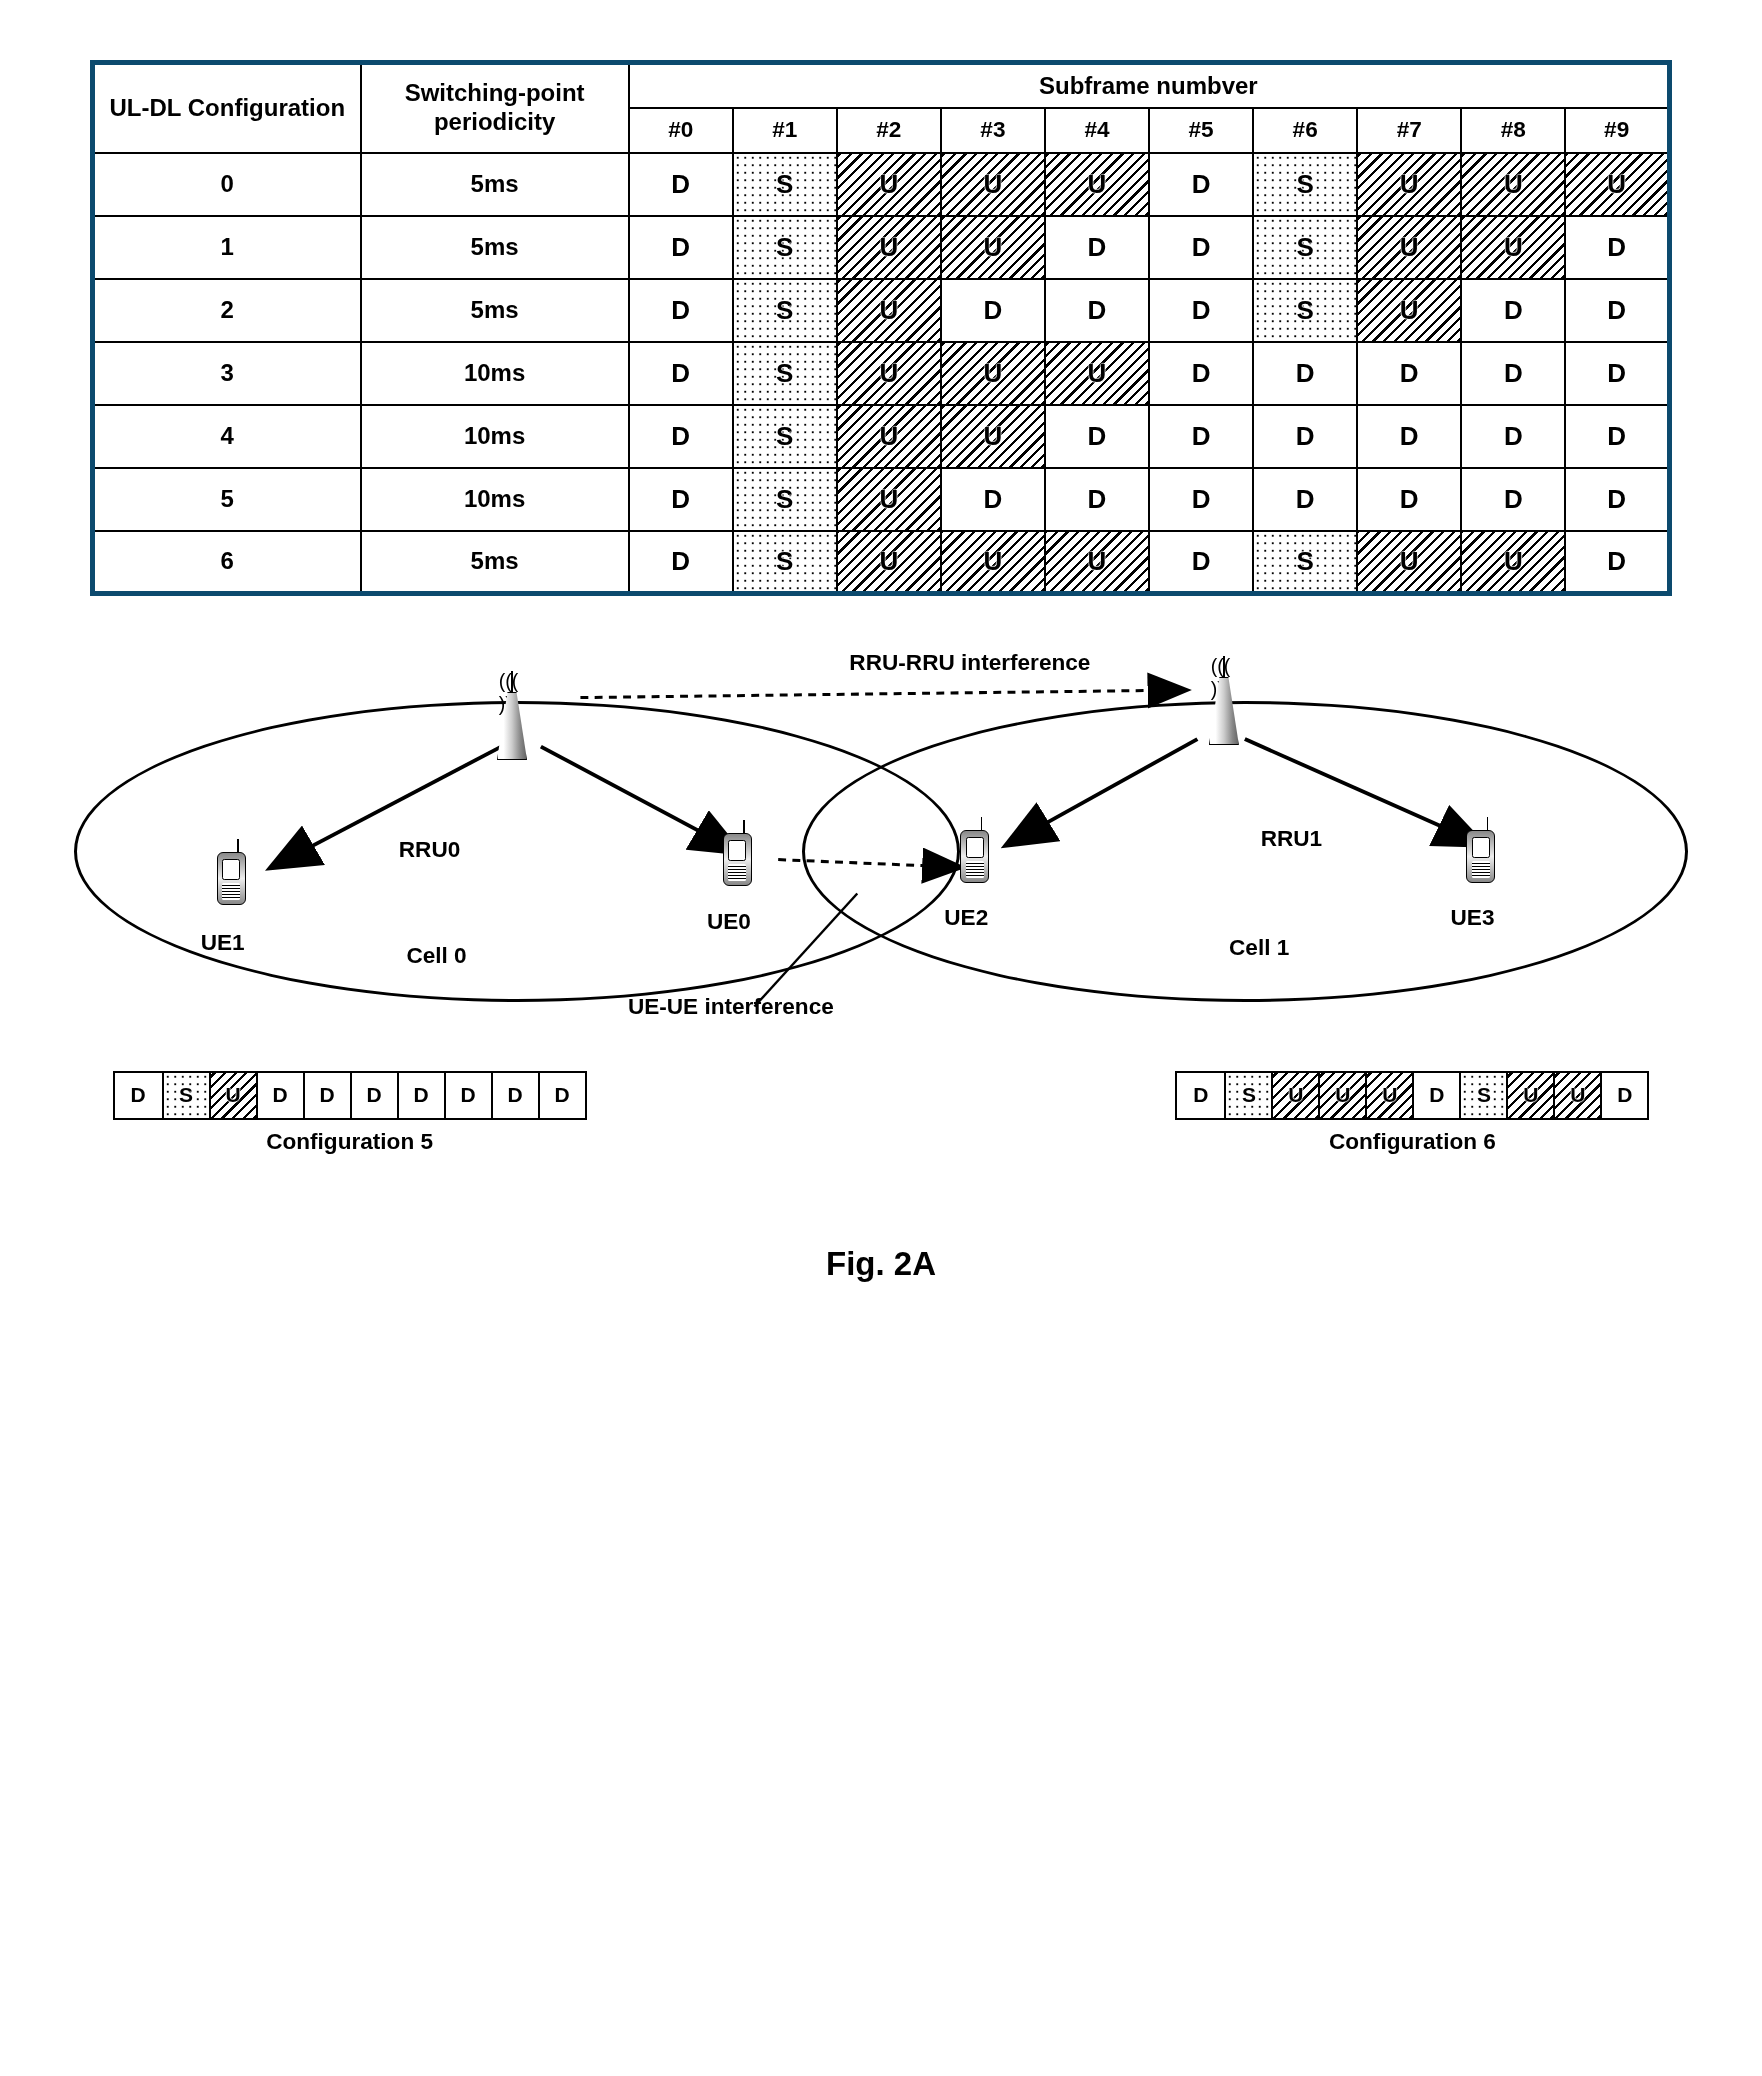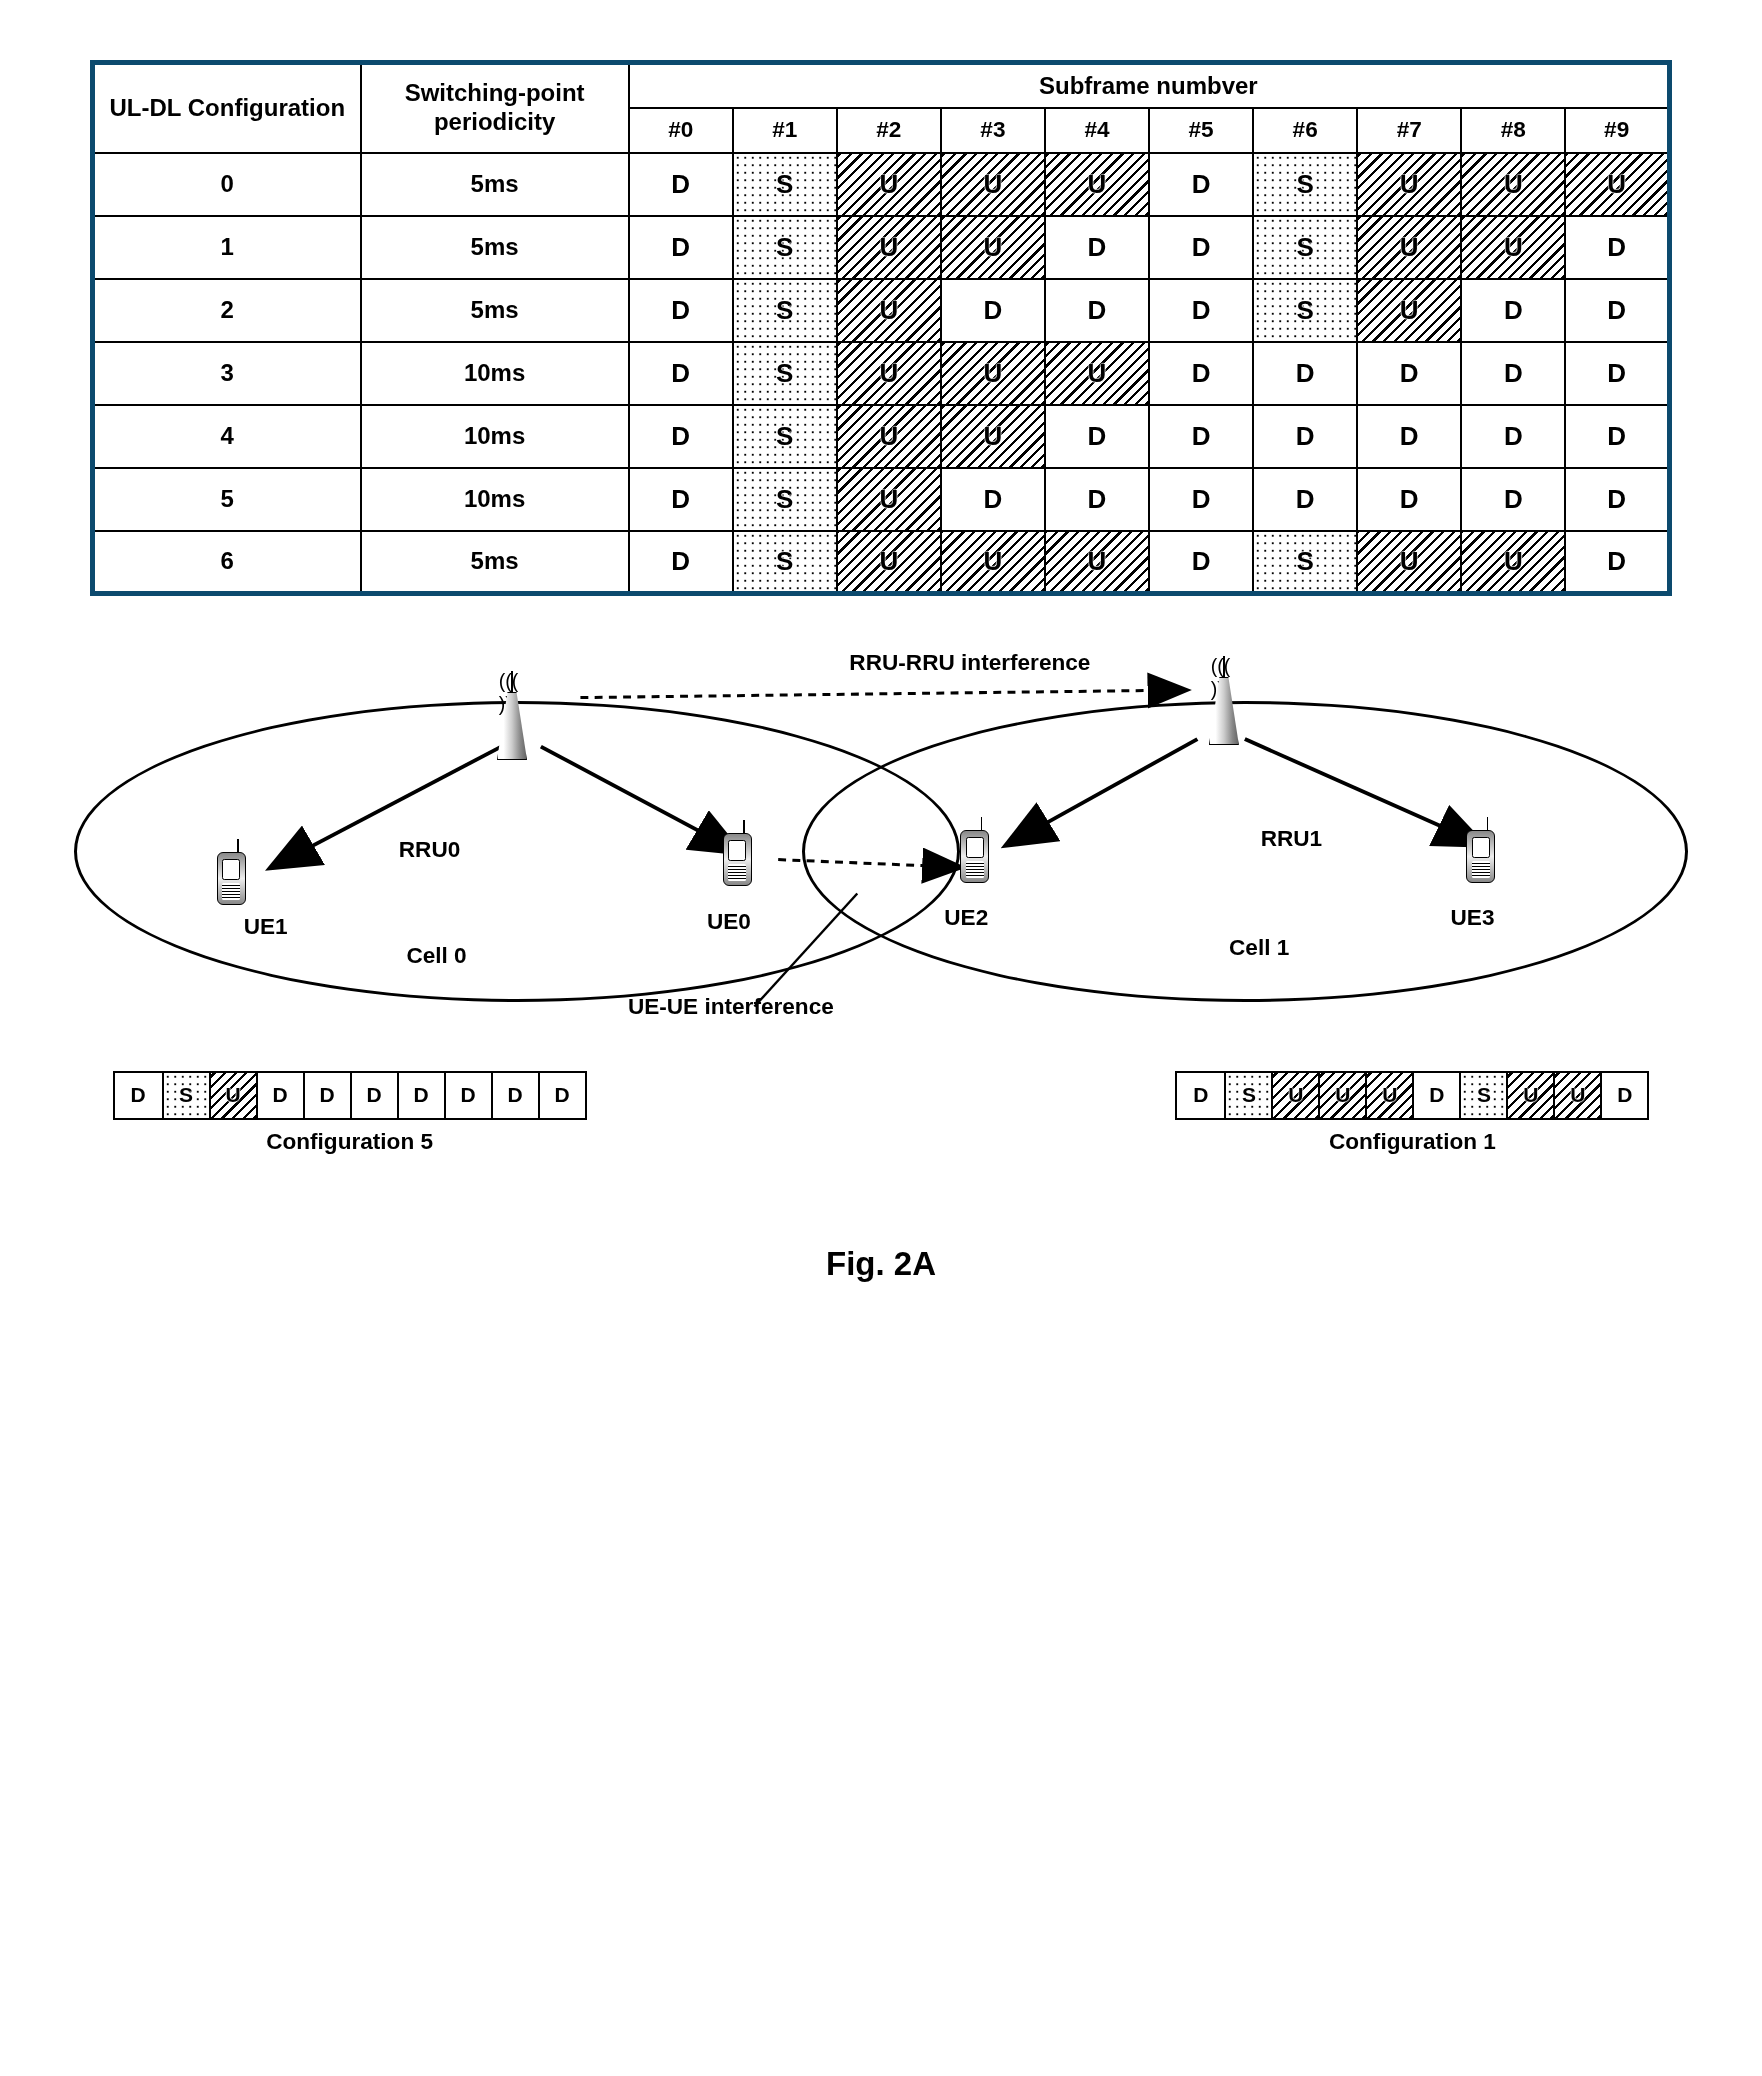--- a/index.html
+++ b/index.html
@@ -768,21 +768,21 @@
         </div>
     </div>
     <div class="ue ue3">
       <div class="ue-body">
           <div class="ue-ant"></div>
           <div class="ue-screen"></div>
           <div class="ue-keys"></div>
         </div>
     </div>
 
-    <div class="lbl" style="left:7%; top:288px;margin-left:43px;"><span>UE1</span></div>
+    <div class="lbl" style="left:7%; top:304px;"><span>UE1</span></div>
     <div class="lbl" style="left:39%; top:283px;"><span>UE0</span></div>
     <div class="lbl" style="left:54%; top:279px;"><span>UE2</span></div>
     <div class="lbl" style="left:86%; top:279px;"><span>UE3</span></div>
 
     <div class="lbl" style="left:20%; top:317px;"><span>Cell 0</span></div>
     <div class="lbl" style="left:72%; top:309px;"><span>Cell 1</span></div>
   </div>
 
   <div class="mini-row">
     <div class="mini">
@@ -886,21 +886,21 @@
             <div class="cell-inner type-U" style="height: 100%;">
               <span class="cell-label" style="font-size: 21px;">U</span>
             </div>
           </div>
           <div class="mini-cell">
             <div class="cell-inner type-D" style="height: 100%;">
               <span class="cell-label" style="font-size: 21px;">D</span>
             </div>
           </div>
         </div>
-      <div class="mini-caption"><span>Configuration 1</span></div>
+      <div class="mini-caption"><span>Configuration 6</span></div>
     </div>
   </div>
 
 
   <div class="fig2-caption">
     <span>Fig. 2A</span>
   </div>
 </div>
 
 

